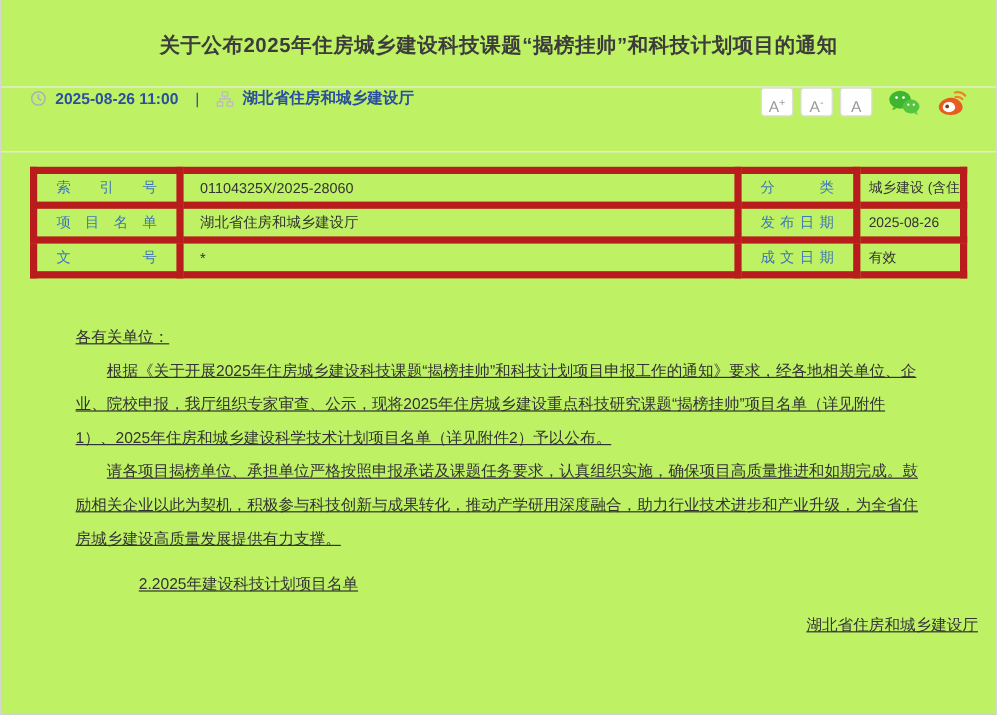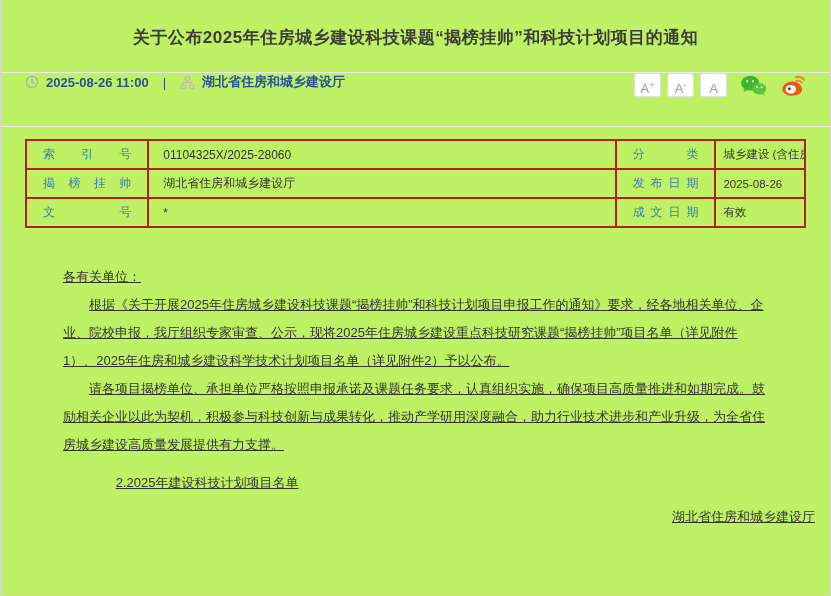--- a/index.html
+++ b/index.html
@@ -26,21 +26,21 @@
   .font-btn{
     width:27px; height:24px; margin-left:6px; background:#fff;
     border:1px solid #ddd; border-radius:3px; color:#9a9a9a;
     font-size:13px; line-height:22px; text-align:center; cursor:pointer;
     font-family:"Liberation Sans", sans-serif;
   }
   .font-btn sup{ font-size:9px; }
   .share-icon{ display:inline-flex; margin-left:13px; cursor:pointer; }
   
   .doc-table{ width:781px; margin:12px auto 0; border-collapse:collapse; table-layout:fixed; }
-  .doc-table td{ border:2px solid #b91c1c; height:29px; font-size:12px; vertical-align:middle; }
+  .doc-table td{ border:6px solid #b91c1c; height:29px; font-size:12px; vertical-align:middle; }
   .t-label{ color:#3f78b8; padding:0 16px; text-align:justify; text-align-last:justify; }
   .t-value{ color:#333; padding:0 14px; white-space:nowrap; overflow:hidden; }
   .t-value.narrow{ padding:0 7px; font-size:11.5px; }
   
   .content{ padding:35px 62px 0; font-size:13px; color:#333; line-height:28px;text-decoration:underline; }
   .content p.indent{ text-indent:2em; }
   .attachments{ display:flex; margin-left:2em; }
   .attachments .att-label{ white-space:nowrap; }
   .att-item2{ margin-left:calc(2em + 2.05em); margin-top:10px; }
   .signature-block{ text-align:right; margin-right:-47px; }
@@ -114,21 +114,21 @@
         <col style="width:11.5%">
       </colgroup>
     <tbody>
       <tr>
         <td class="t-label">索引号</td>
         <td class="t-value">01104325X/2025-28060</td>
         <td class="t-label">分类</td>
         <td class="t-value narrow">城乡建设 (含住房)</td>
       </tr>
       <tr>
-        <td class="t-label">揭榜挂帅</td>
+        <td class="t-label">项目名单</td>
         <td class="t-value">湖北省住房和城乡建设厅</td>
         <td class="t-label">发布日期</td>
         <td class="t-value narrow">2025-08-26</td>
       </tr>
       <tr>
         <td class="t-label">文号</td>
         <td class="t-value">*</td>
         <td class="t-label">成文日期</td>
         <td class="t-value narrow">有效</td>
       </tr>

